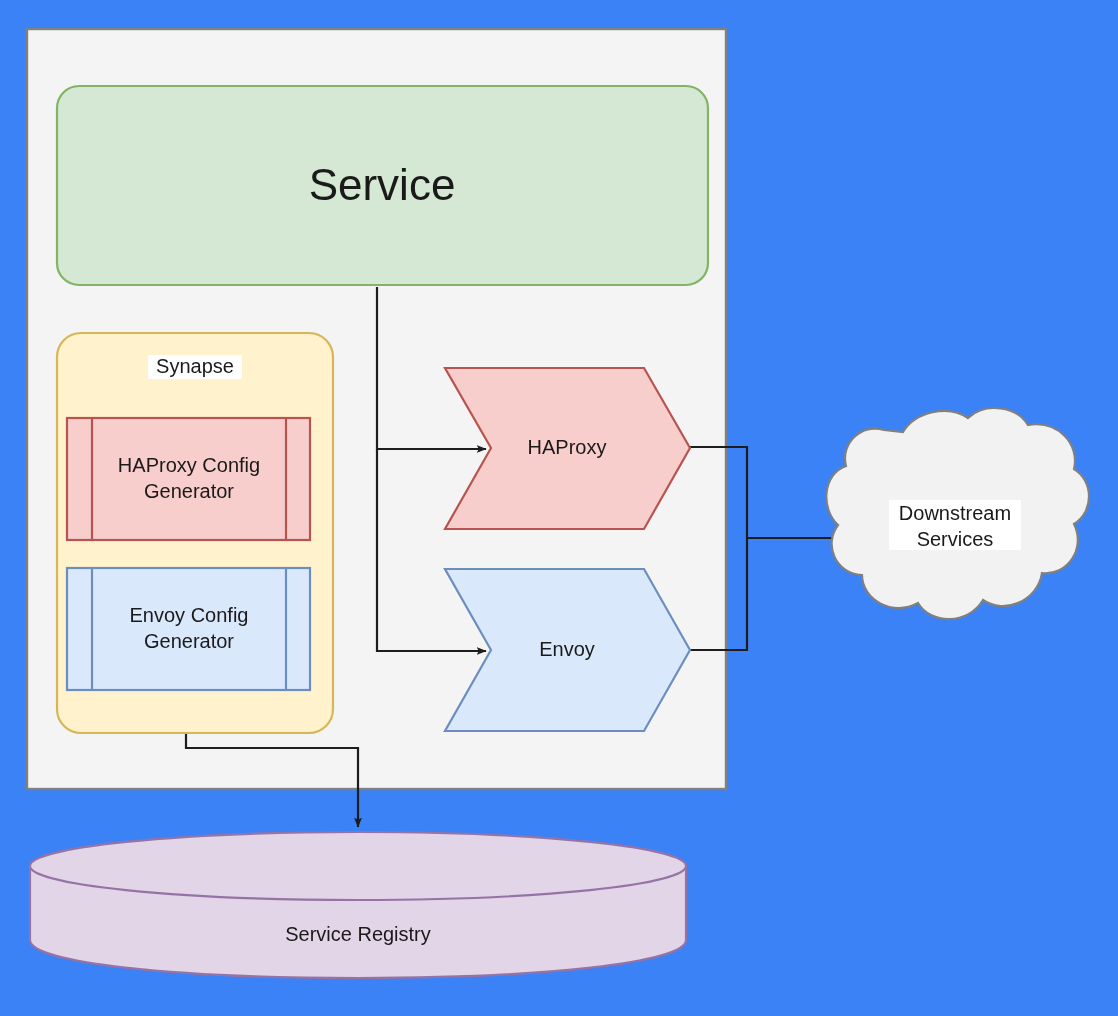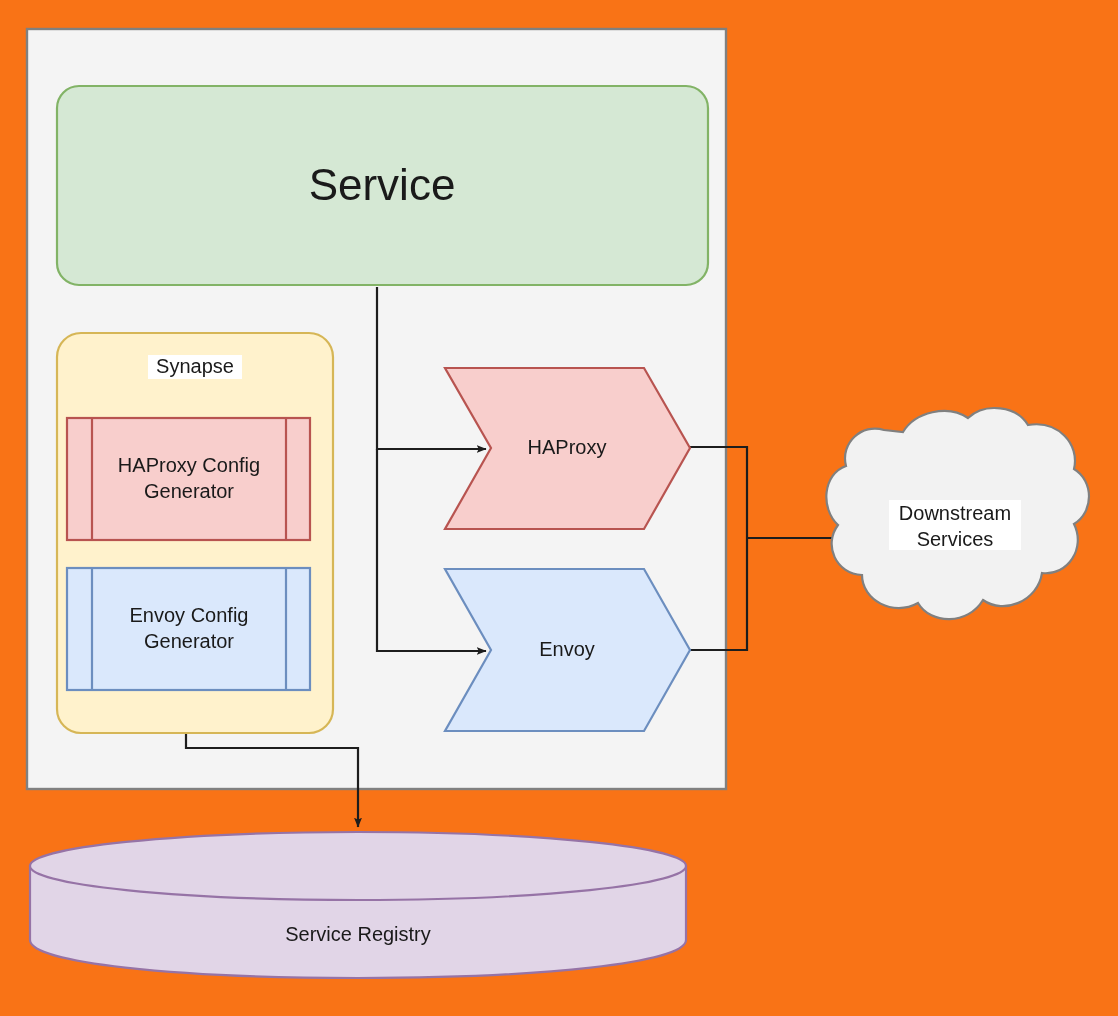--- a/index.html
+++ b/index.html
@@ -8,21 +8,21 @@
     padding: 0;
     background: #ffffff;
   }
   body {
     font-family: "Liberation Sans", sans-serif;
   }
   #diagram-root {
     position: relative;
     width: 1118px;
     height: 1016px;
-    background: #f97316;
+    background: #3b82f6;
     overflow: hidden;
   }
   #diagram-svg {
     position: absolute;
     left: 0;
     top: 0;
     width: 1118px;
     height: 1016px;
     display: block;
   }

